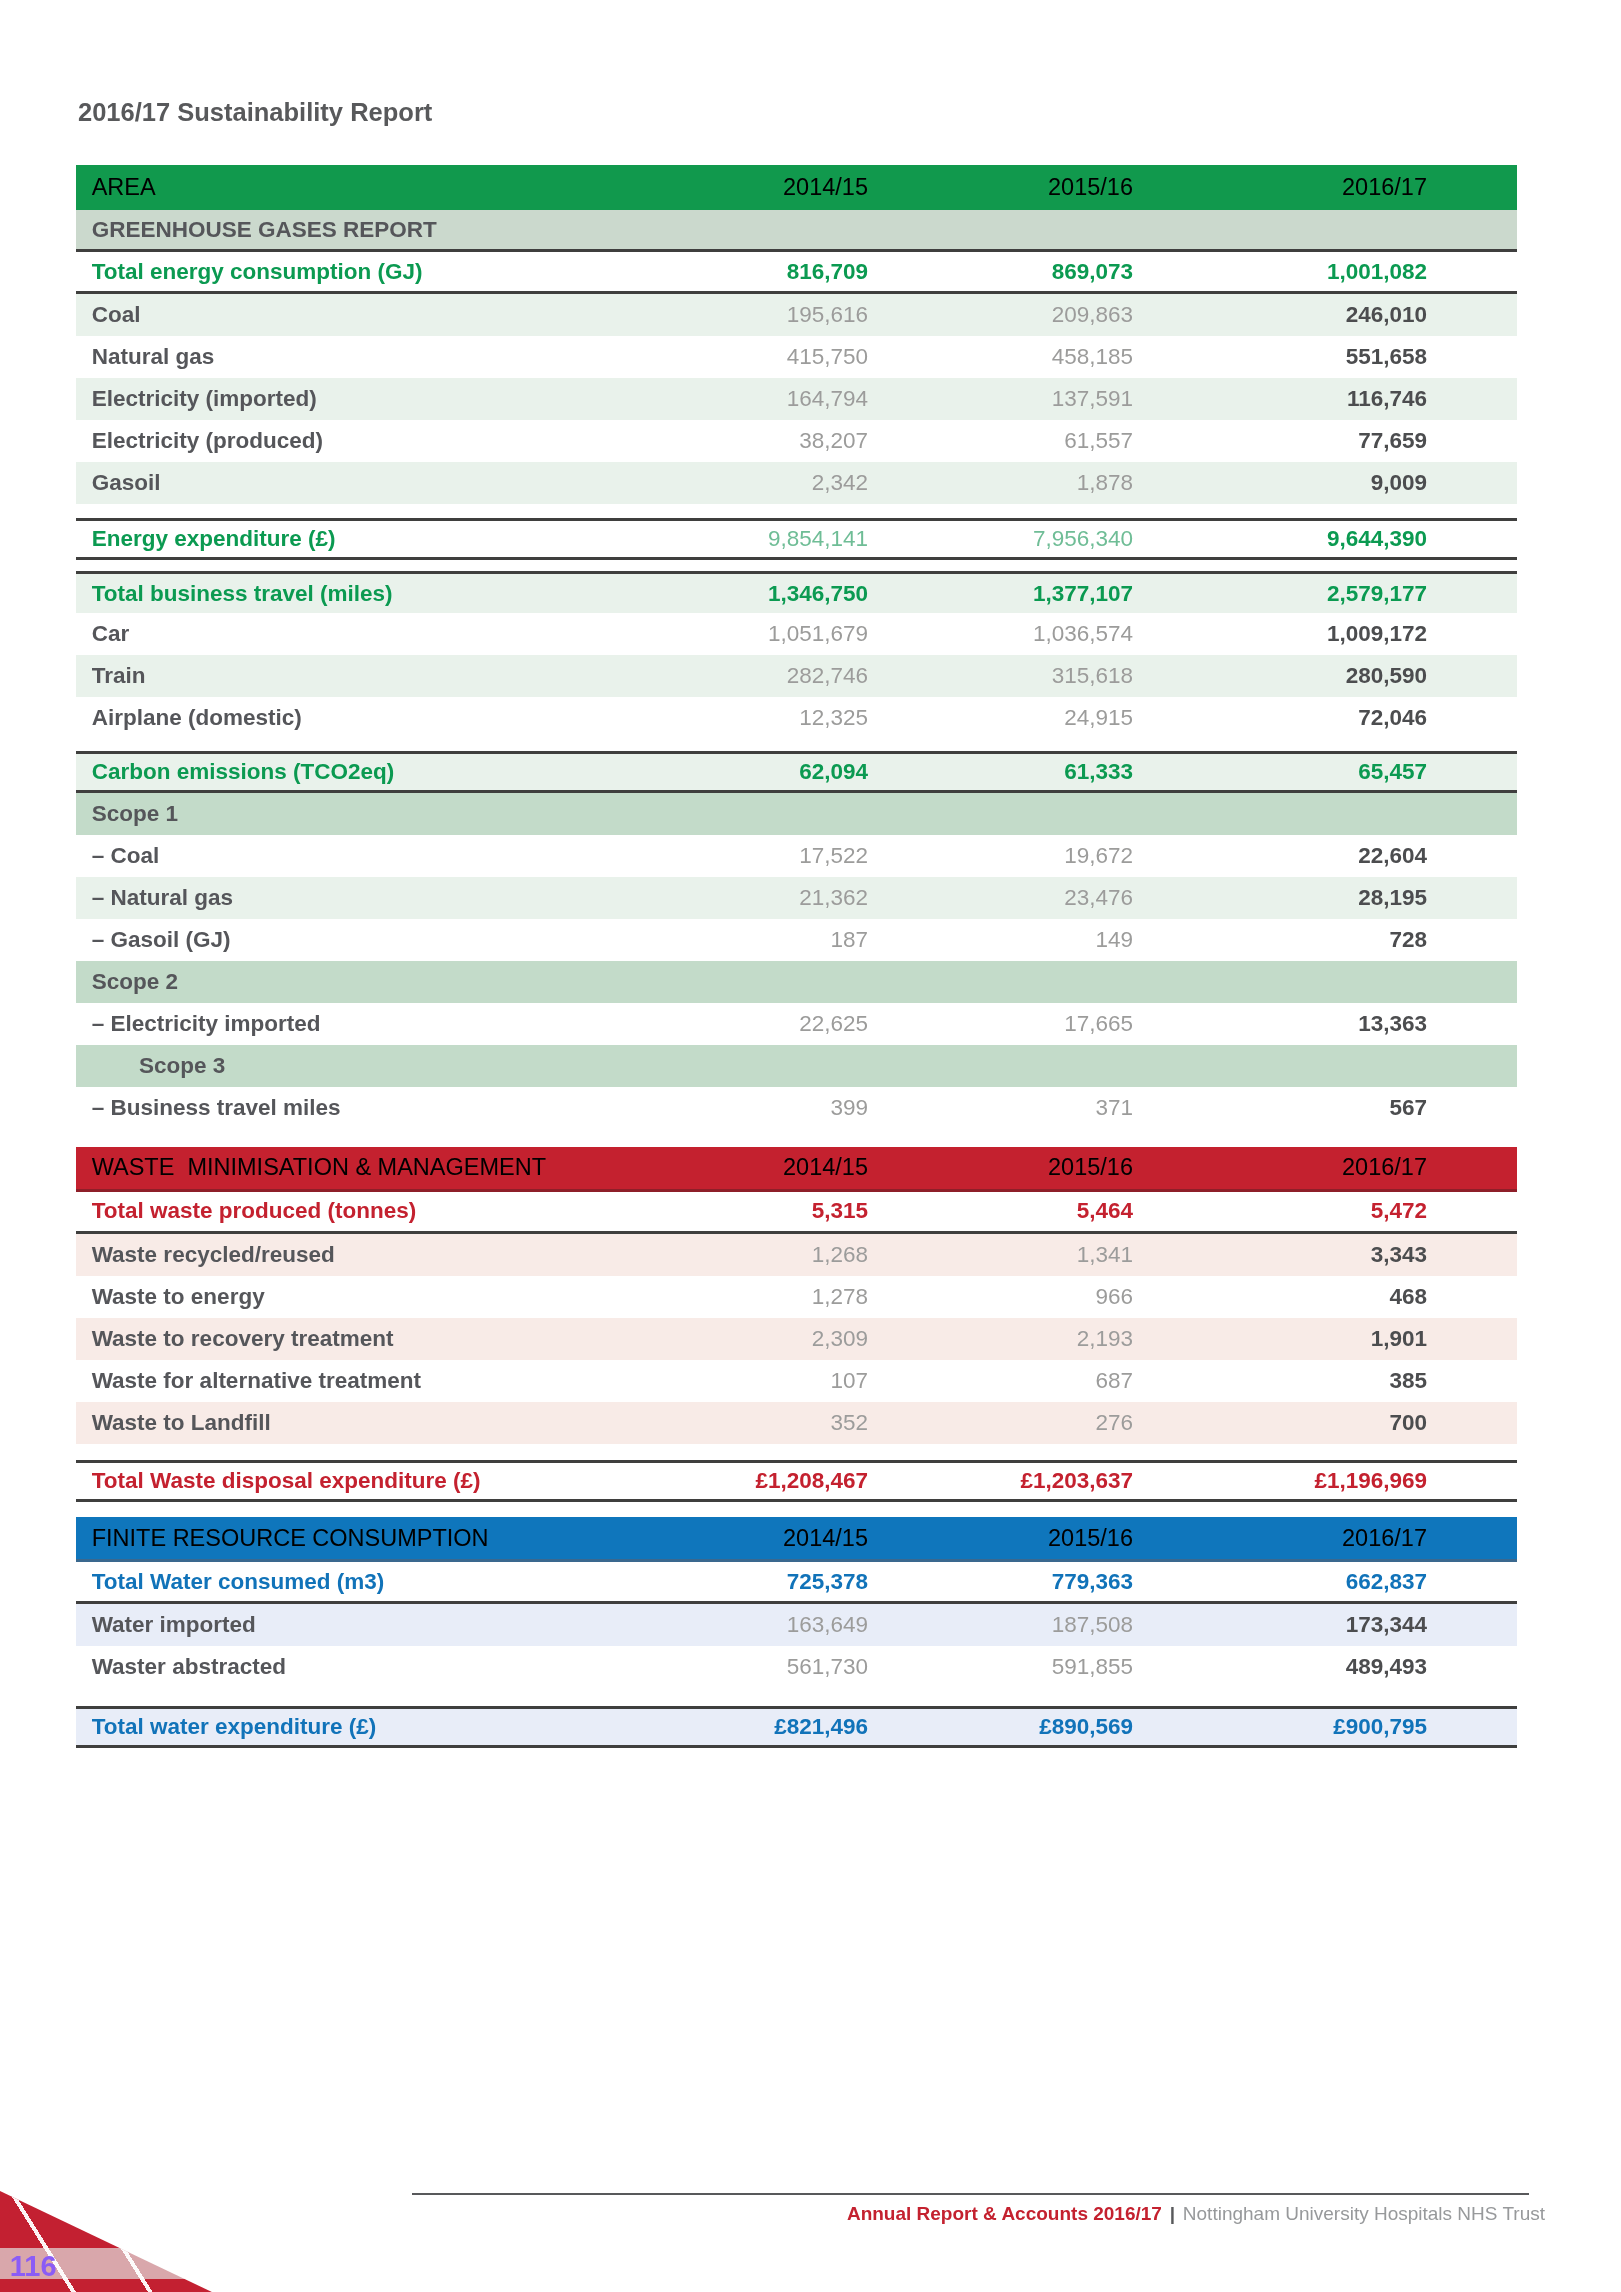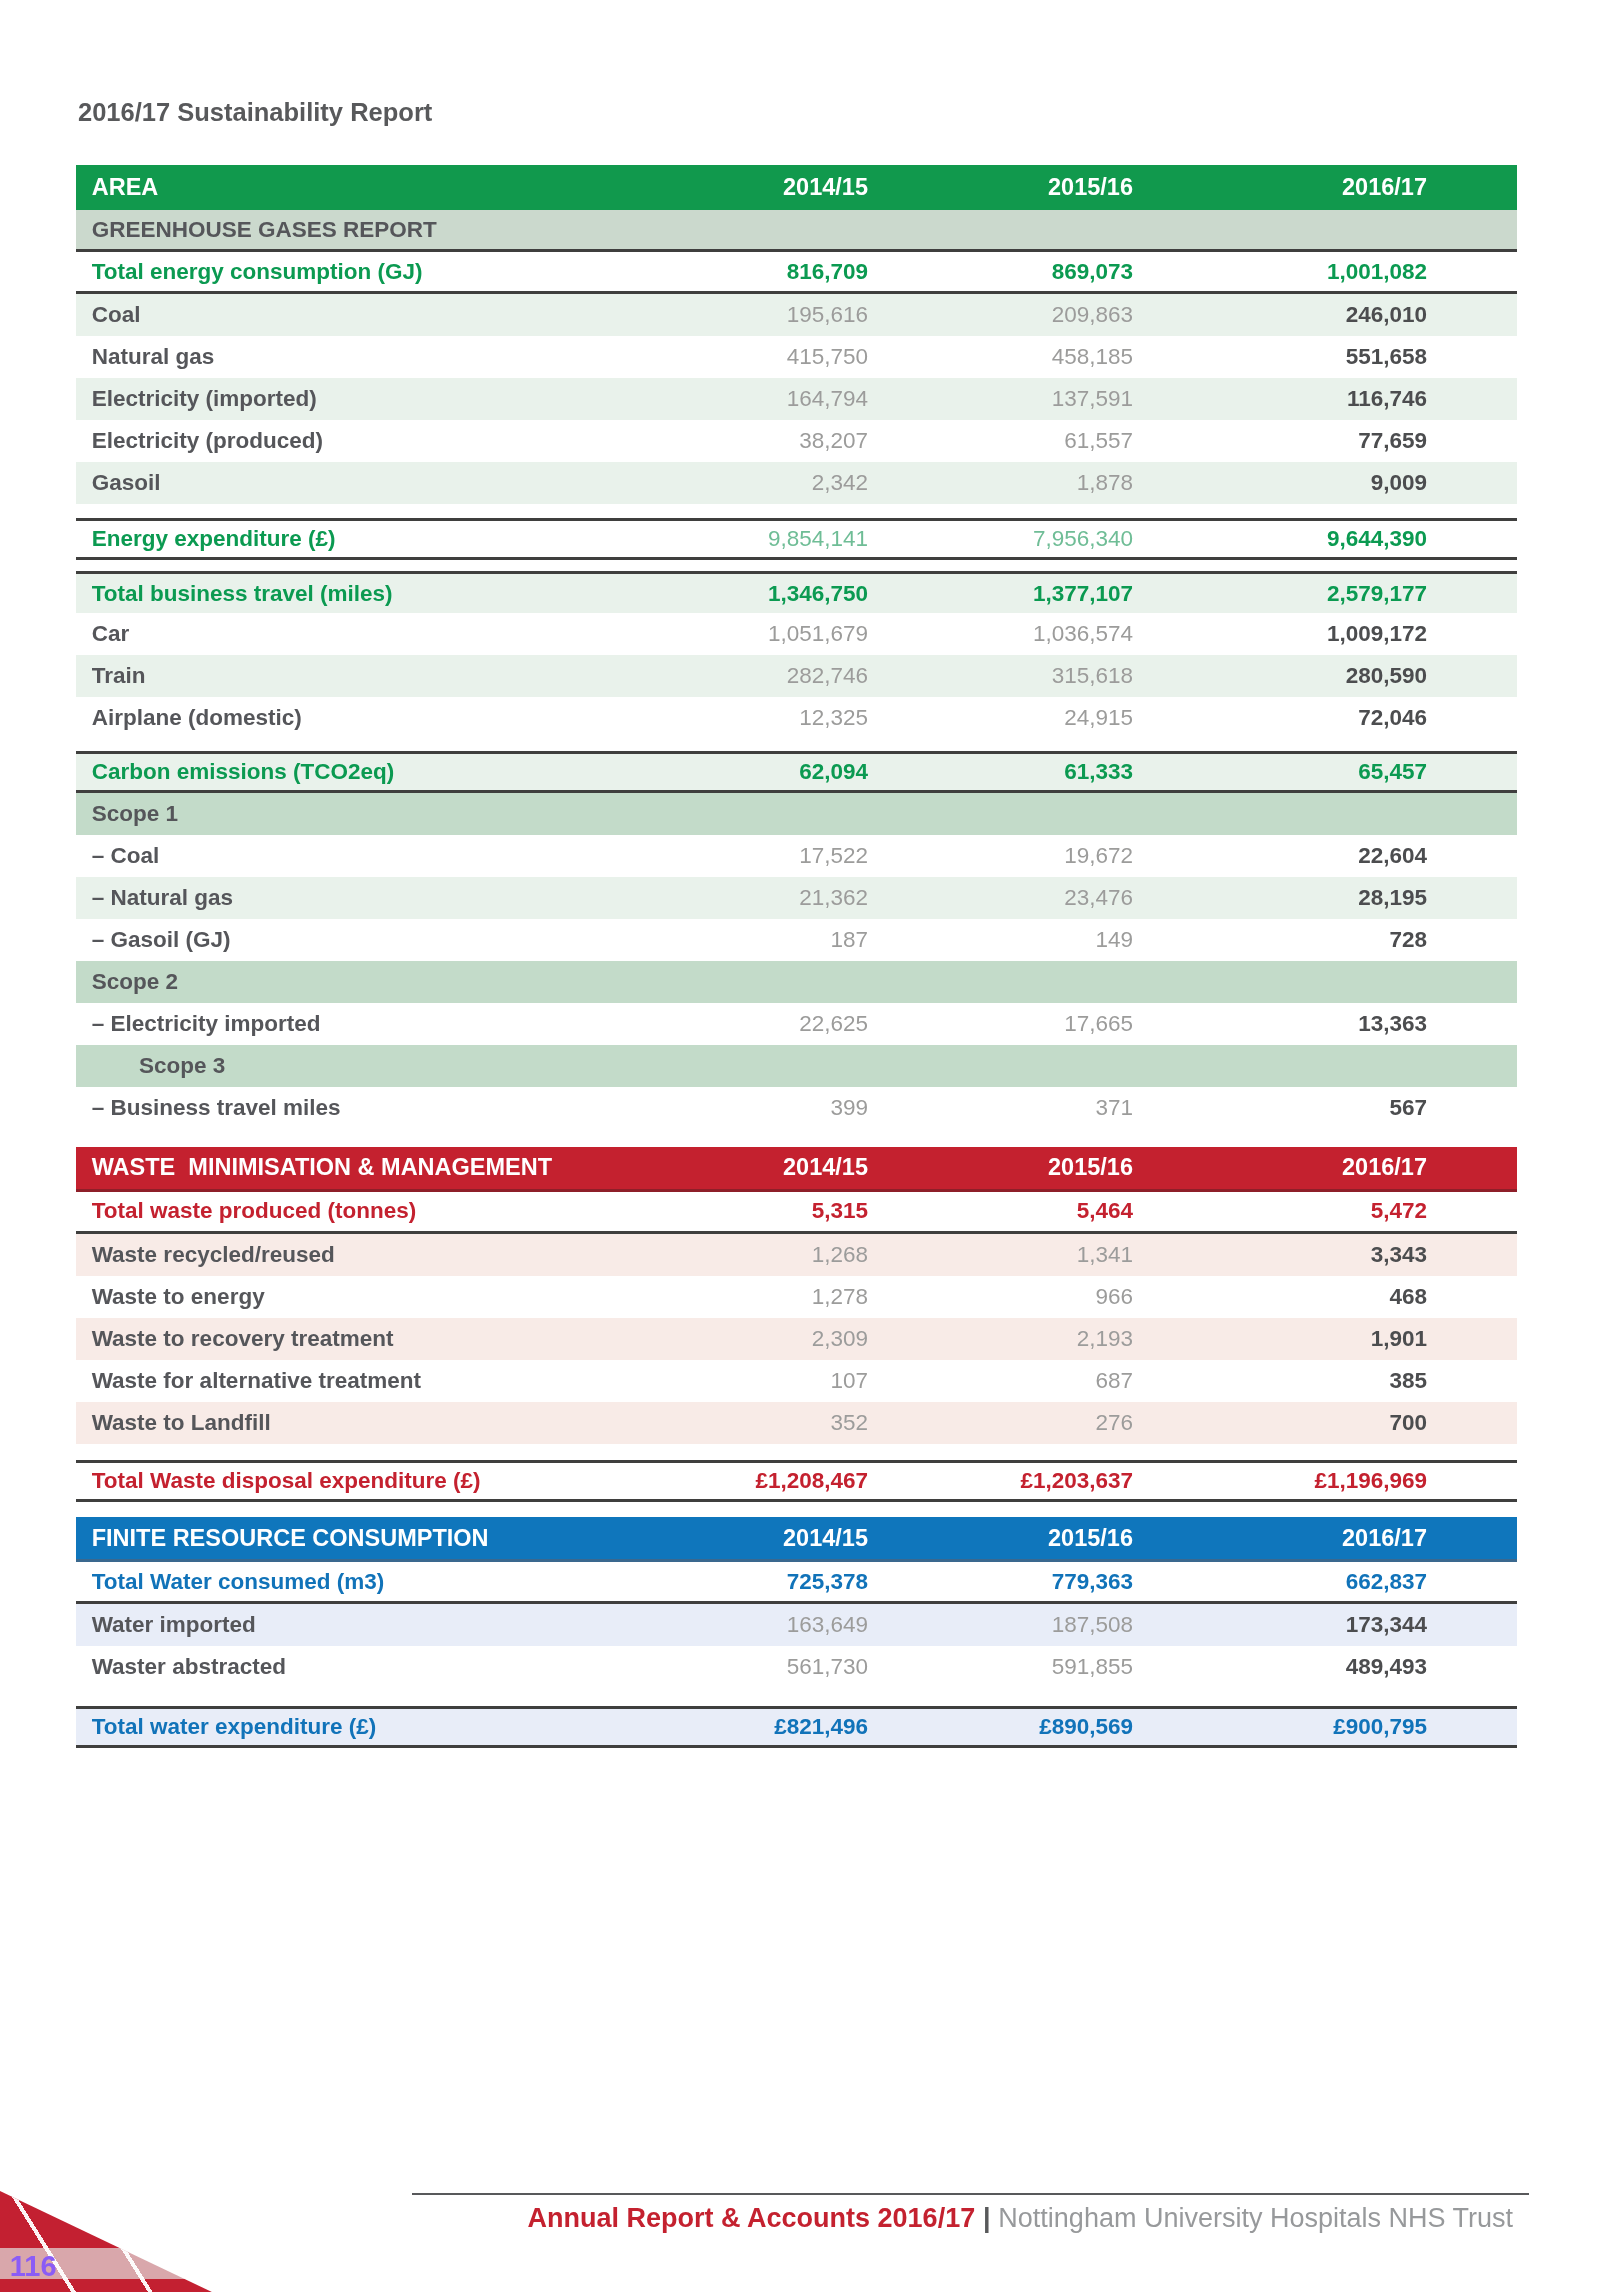--- a/index.html
+++ b/index.html
@@ -14,21 +14,21 @@
   #table{position:absolute;left:76px;top:165px;width:1441px;}
   .row{
     display:grid;grid-template-columns:1fr 265px 265px 294px;
     box-sizing:border-box;padding-right:90px;align-items:center;
     min-height:42px;font-size:22.5px;background:#fff;
   }
   .row.colhead{min-height:45px;}
   .lab{padding-left:15.7px;font-weight:700;color:#55565A;white-space:pre-wrap;}
   .lab.indent{padding-left:29px;margin-left:34px;}
   .val{text-align:right;}
-  .colhead .lab,.colhead .val{color:#ffffff;font-weight:700;font-size:23.5px;}
+  .colhead .lab,.colhead .val{color:#000000;font-weight:400;font-size:23.5px;}
   .colhead.green{background:#11994D;}
   .colhead.red{background:#C4212F;border-bottom:3.9px solid #8E1F29;}
   .colhead.blue{background:#0F76BC;border-bottom:3.9px solid #3A688E;}
   .bg-band1{background:#CBD9CD;}
   .bg-band2{background:#C3DBC9;}
   .bg-gtint{background:#E9F2EB;}
   .bg-ptint{background:#F8EBE7;}
   .bg-btint{background:#E8EDF8;}
   .bg-white{background:#ffffff;}
   .lt{border-top:3.9px solid #3F3F3E;}
@@ -38,21 +38,21 @@
   .total .lab,.total .val{font-weight:700;}
   .total.green .lab,.total.green .val{color:#0B9A51;}
   .total.red .lab,.total.red .val{color:#C4212F;}
   .total.blue .lab,.total.blue .val{color:#1173B9;}
   .total.muted .v1,.total.muted .v2{color:#6FBD96;font-weight:400;}
   .gap{width:100%;background:#fff;}
   .footer-line{
     position:absolute;left:412px;top:2193px;width:1117px;height:2px;background:#58595B;
   }
   .footer-text{
-    position:absolute;right:108px;top:2203px;font-size:27px;white-space:nowrap;
+    position:absolute;right:76px;top:2203px;font-size:19px;white-space:nowrap;
   }
   .footer-report{color:#C4212F;font-weight:700;}
   .footer-sep{color:#58595B;font-weight:700;padding:0 7.8px;}
   .footer-org{color:#97999B;font-weight:400;}
   .corner{
     position:absolute;left:0;bottom:0;width:214px;height:102px;
     clip-path:polygon(0 0,100% 100%,0 100%);
     background:
       repeating-linear-gradient(58deg, rgba(255,255,255,0) 0 61px, rgba(255,255,255,0.95) 61px 65px),
       linear-gradient(180deg,#C32031 0 57px,#D9A7AB 57px 88px,#C32031 88px 102px);

